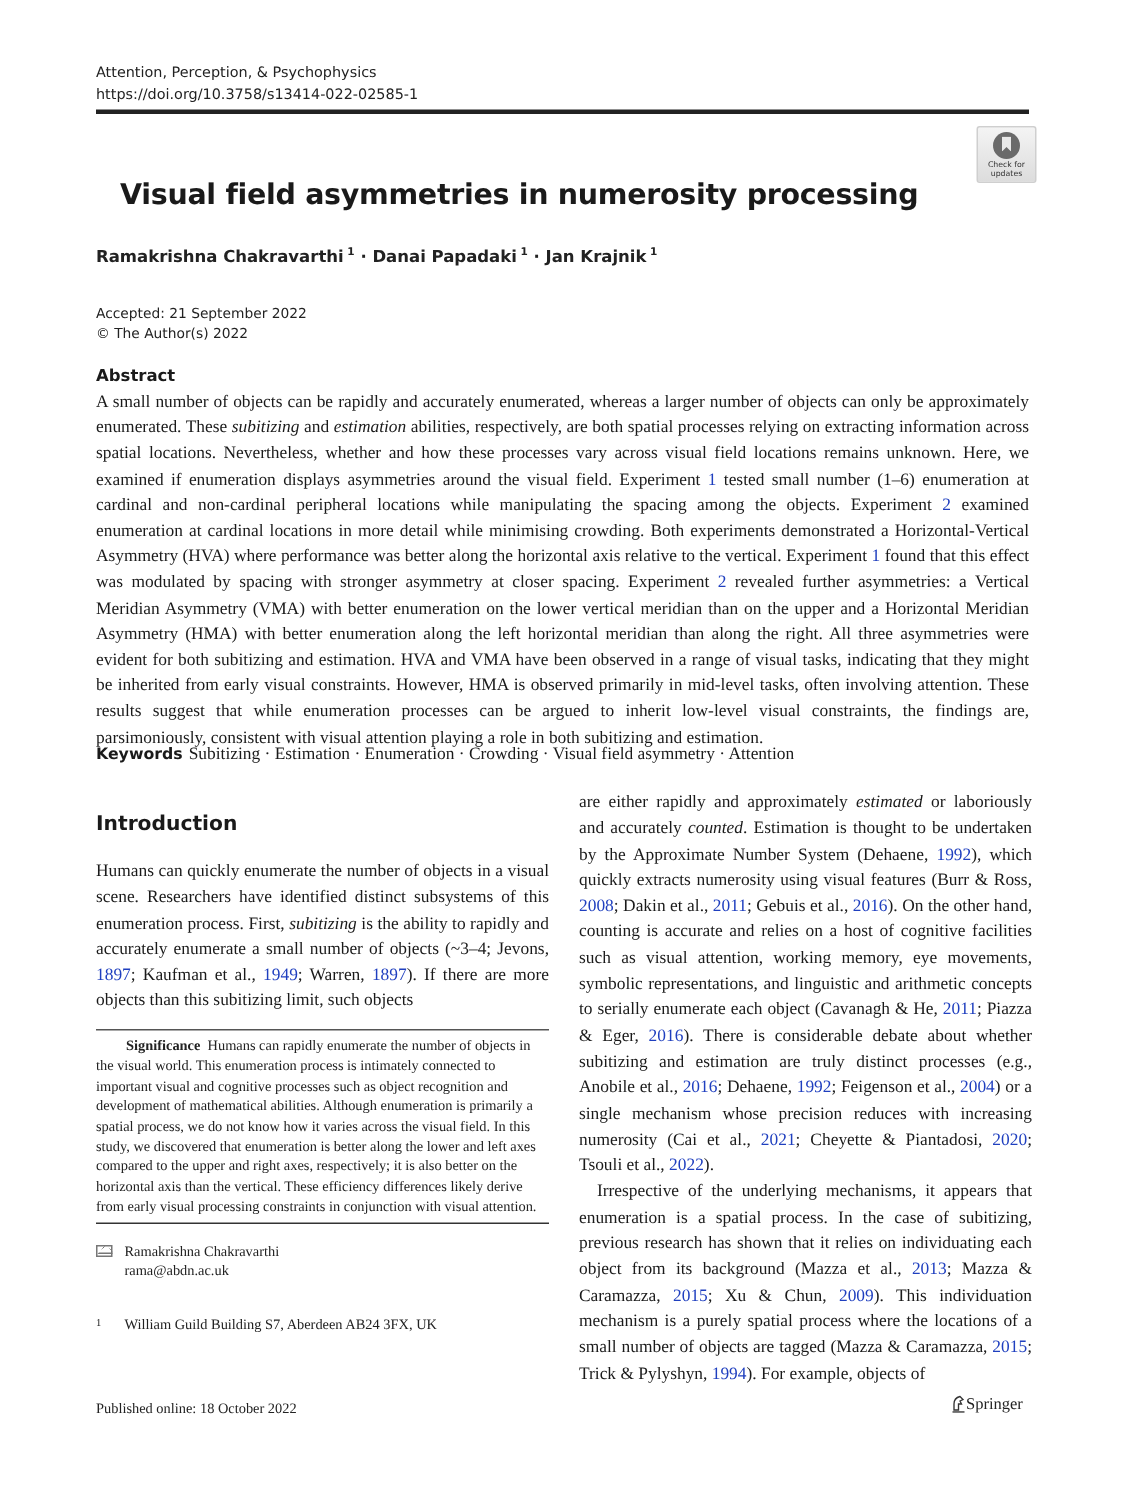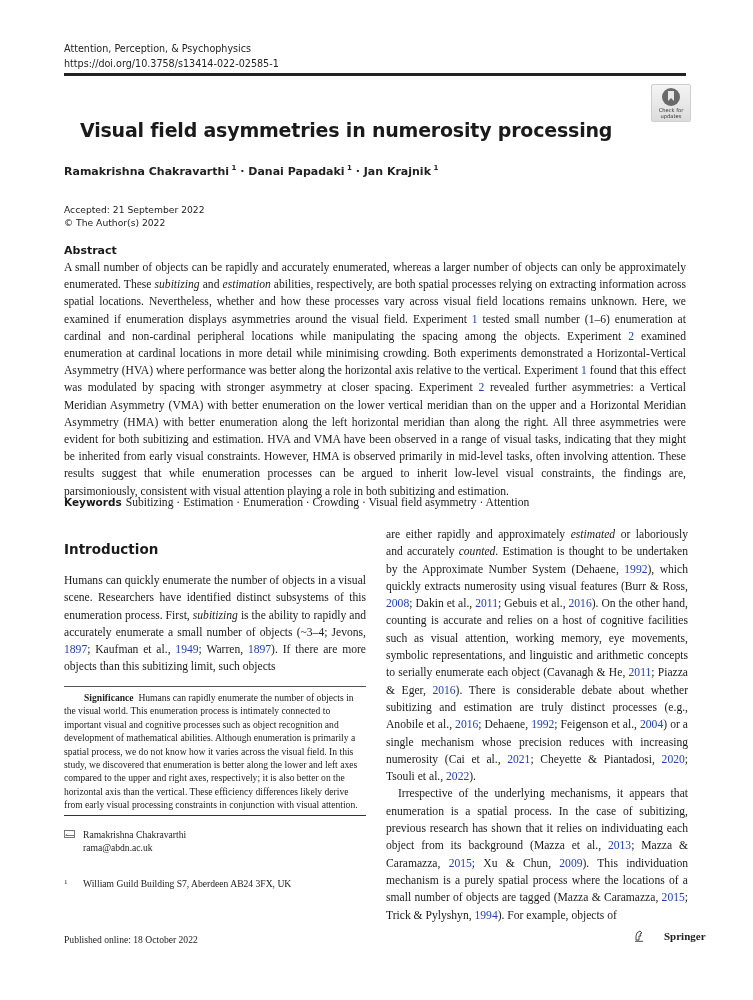--- a/index.html
+++ b/index.html
@@ -42,21 +42,21 @@
   #corr { left: 64px; top: 828px; font-size: 9.6px; line-height: 13.4px; color: #222; }
   #corr .env { position: absolute; left: 0; top: 2px; width: 11px; height: 8px; border: 1px solid #777; box-sizing: border-box; }
   #corr .env::after { content:""; position:absolute; left:0; top:-1px; width:9px; height:5px; border-bottom:1px solid #777; border-left:1px solid transparent; transform: skewY(0); background: linear-gradient(to bottom right, transparent 48%, #777 50%, transparent 52%) left/50% 100% no-repeat, linear-gradient(to bottom left, transparent 48%, #777 50%, transparent 52%) right/50% 100% no-repeat; }
   #corr .lines { margin-left: 19px; }
 
   #affil { left: 64px; top: 877px; font-size: 9.6px; line-height: 14px; color: #222; }
   #affil .num { position: absolute; left: 0; top: -2px; font-size: 7px; }
   #affil .lines { margin-left: 19px; }
 
   #published { left: 64px; top: 934px; font-size: 9.6px; color: #222; }
-  #springer { left: 634px; top: 930px; font-size: 11px; color: #222; display: flex; align-items: center; gap: 20px; font-weight: bold; }
+  #springer { left: 634px; top: 930px; font-size: 11px; color: #222; display: flex; align-items: center; gap: 0; }
   #springer .horse { width: 10px; height: 12px; position: relative; }
 </style>
 </head>
 <body>
 
 <div id="journal" class="abs sans">
   <div>Attention, Perception, &amp; Psychophysics</div>
   <div>https://doi.org/10.3758/s13414-022-02585-1</div>
 </div>
 <div id="top-rule" class="abs"></div>

